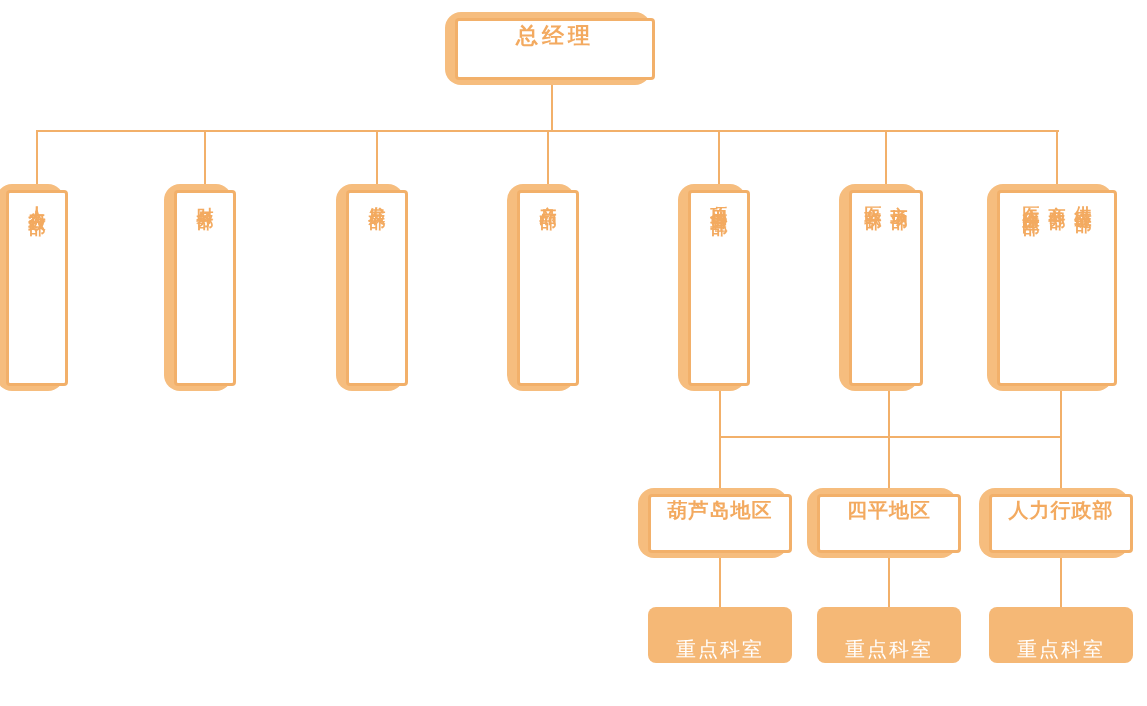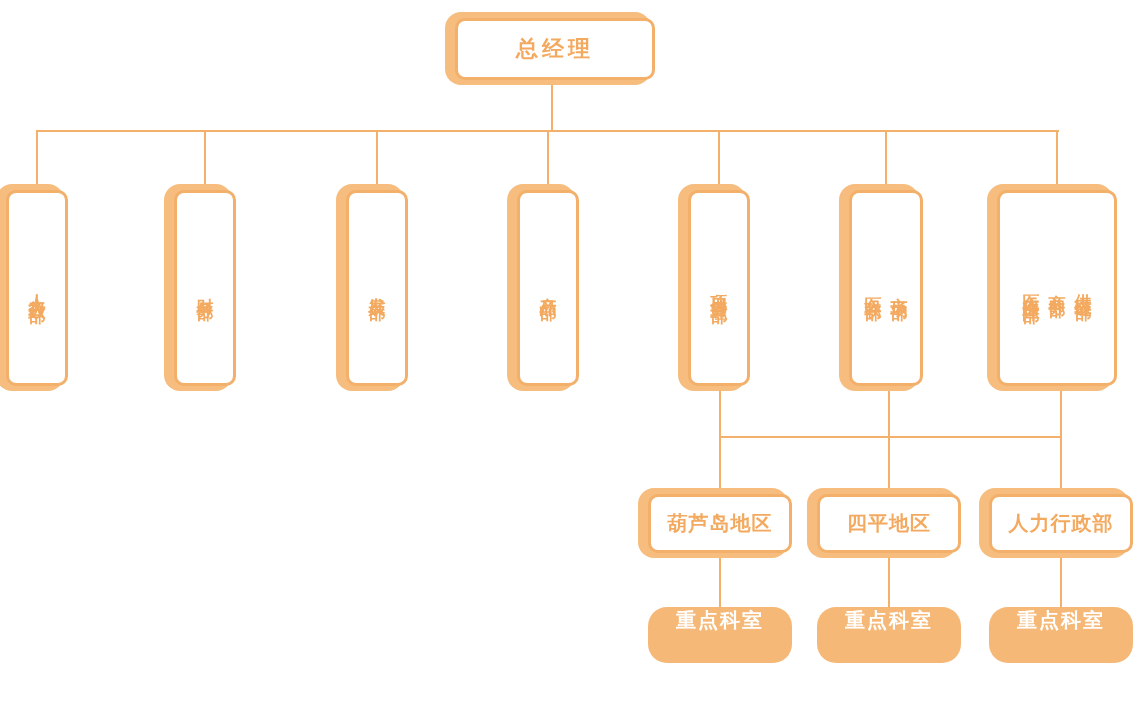--- a/index.html
+++ b/index.html
@@ -15,36 +15,36 @@
   .chart{position:relative;width:1147px;height:706px;overflow:hidden;}
 
   
   .line{position:absolute;background:var(--accent);}
 
   
   .node-wrap{position:absolute;}
   .node-shadow{position:absolute;left:-10px;top:-6px;right:4px;bottom:-5px;
     background:var(--accent-shadow);border-radius:16px;}
   .node-box{position:absolute;inset:0;background:#fff;
-    border:3px solid var(--accent);border-radius:10px;
-    display:flex;align-items:center;justify-content:center;
+    border:3px solid var(--accent);border-radius:4px;
+    display:flex;justify-content:center;
     color:var(--text-orange);font-weight:bold;}
 
   .root-label{font-size:22px;letter-spacing:4px;}
   .region-label{font-size:20px;letter-spacing:1px;}
 
   
   .vtext{writing-mode:vertical-rl;text-orientation:upright;
     font-size:17px;letter-spacing:3px;font-weight:bold;color:var(--text-orange);}
   .vtext span{display:block;margin:0 3px;}
 
   
-  .solid-node{position:absolute;background:var(--accent-fill);border-radius:19px;
-    display:flex;align-items:flex-start;justify-content:center;
-    color:#fff;font-weight:bold;font-size:20px;letter-spacing:2px;}
+  .solid-node{position:absolute;background:var(--accent-fill);border-radius:8px;
+    display:flex;align-items:flex-end;justify-content:center;
+    color:#fff;font-weight:normal;font-size:20px;letter-spacing:2px;}
 </style>
 </head>
 <body>
 
 <div class="chart">
 
   <div class="line" style="left:551px;top:78px;width:2px;height:54px;"></div>
   <div class="line" style="left:36px;top:130px;width:1023px;height:2px;"></div>
   <div class="line" style="left:36px;top:130px;width:2px;height:62px;"></div>
   <div class="line" style="left:204px;top:130px;width:2px;height:62px;"></div>

